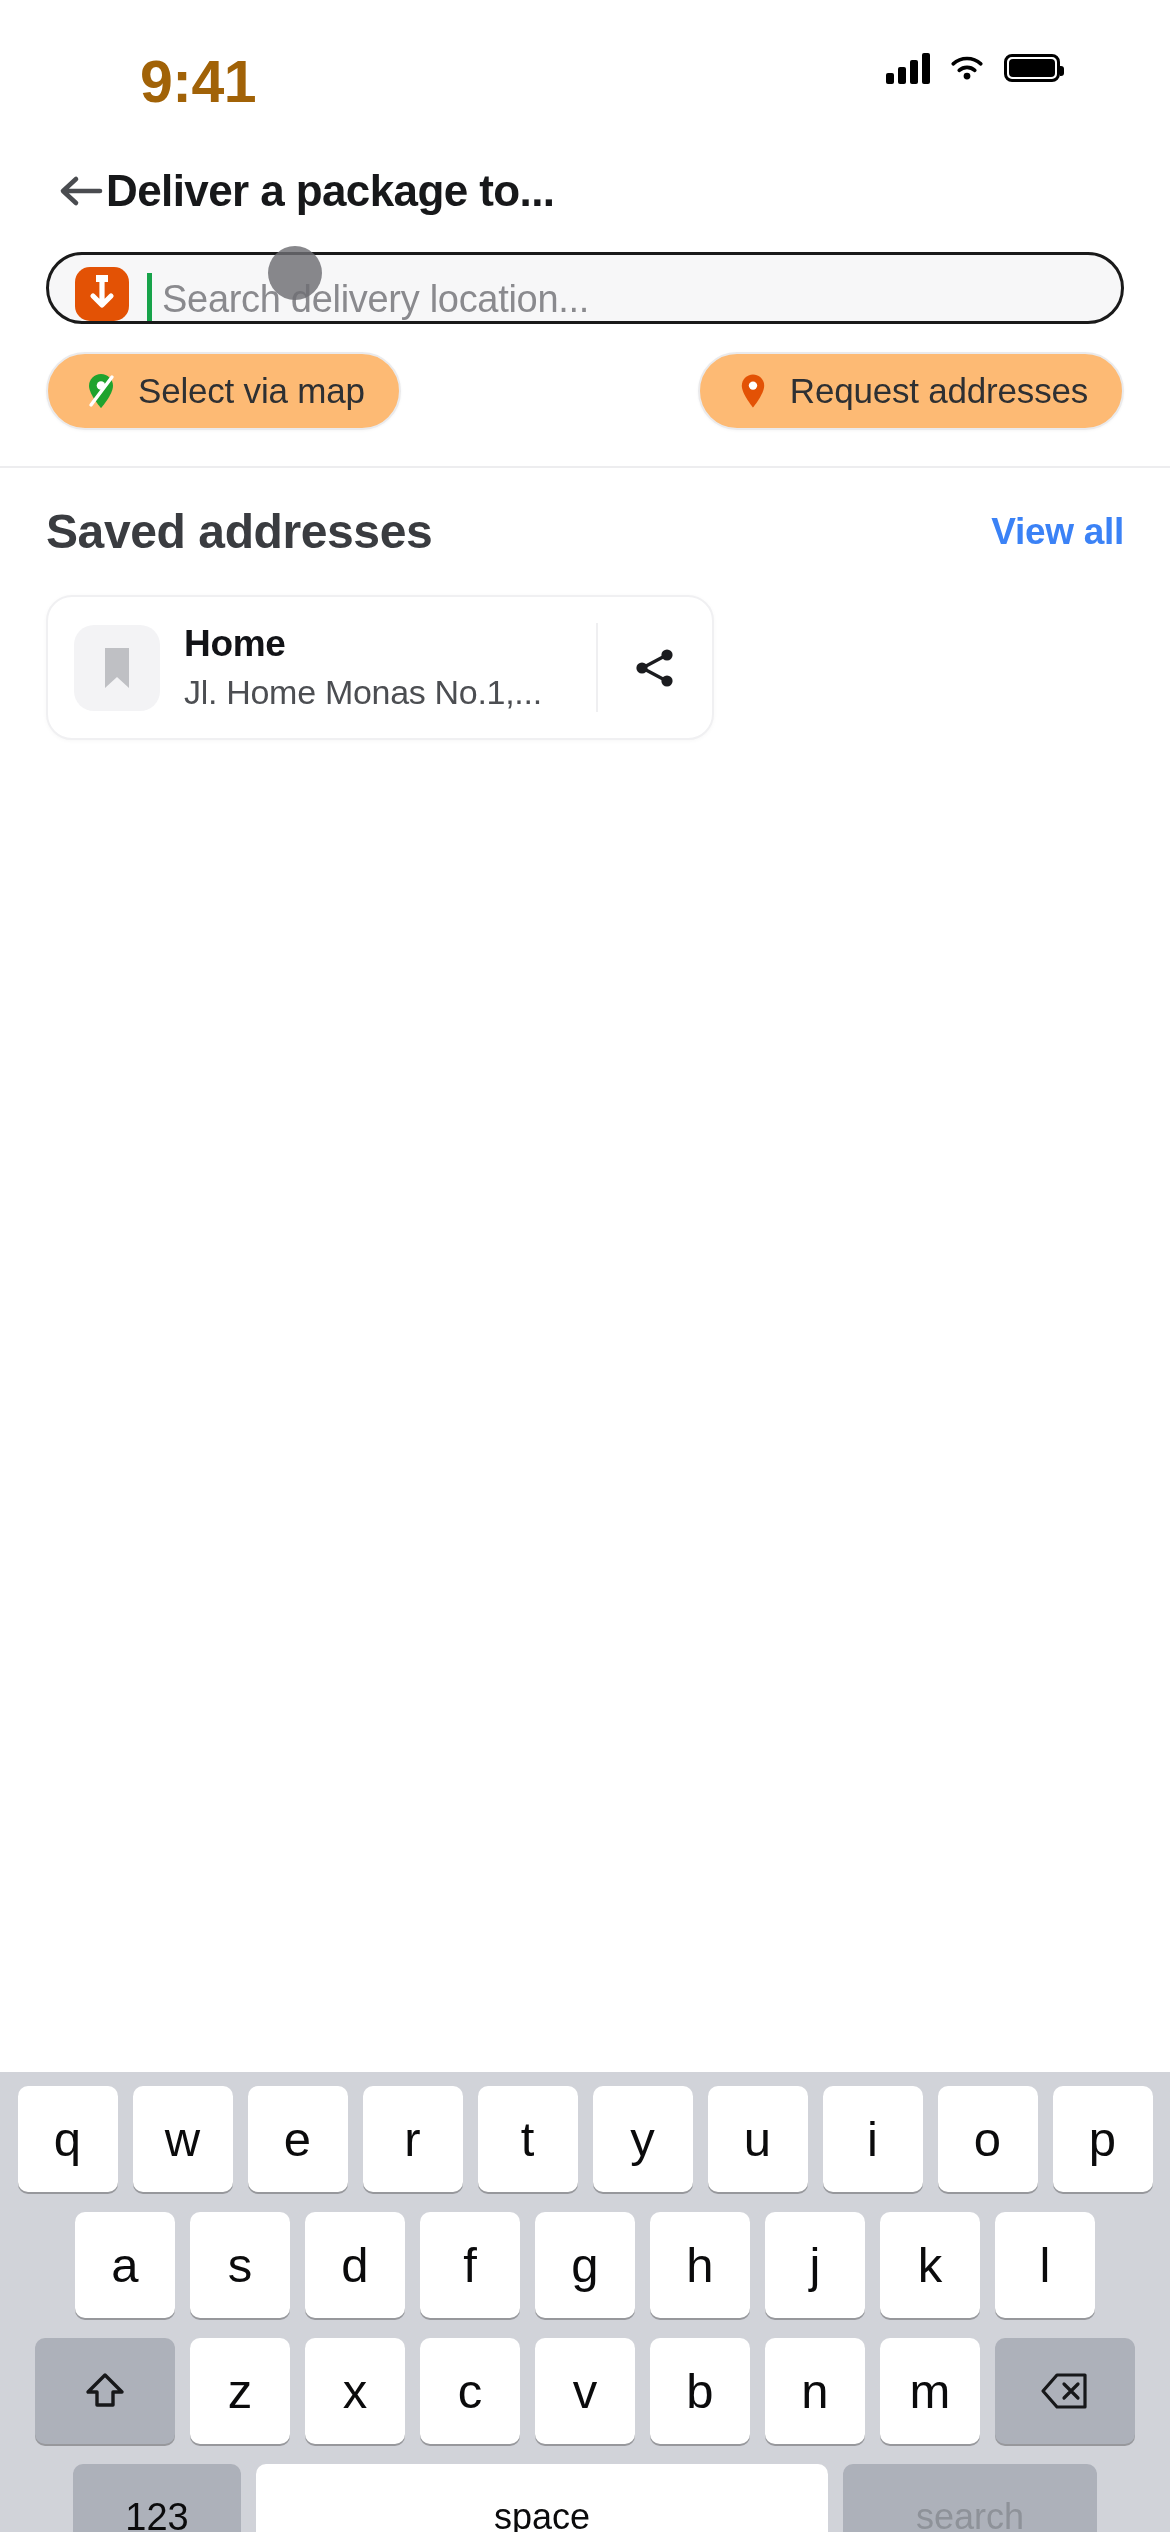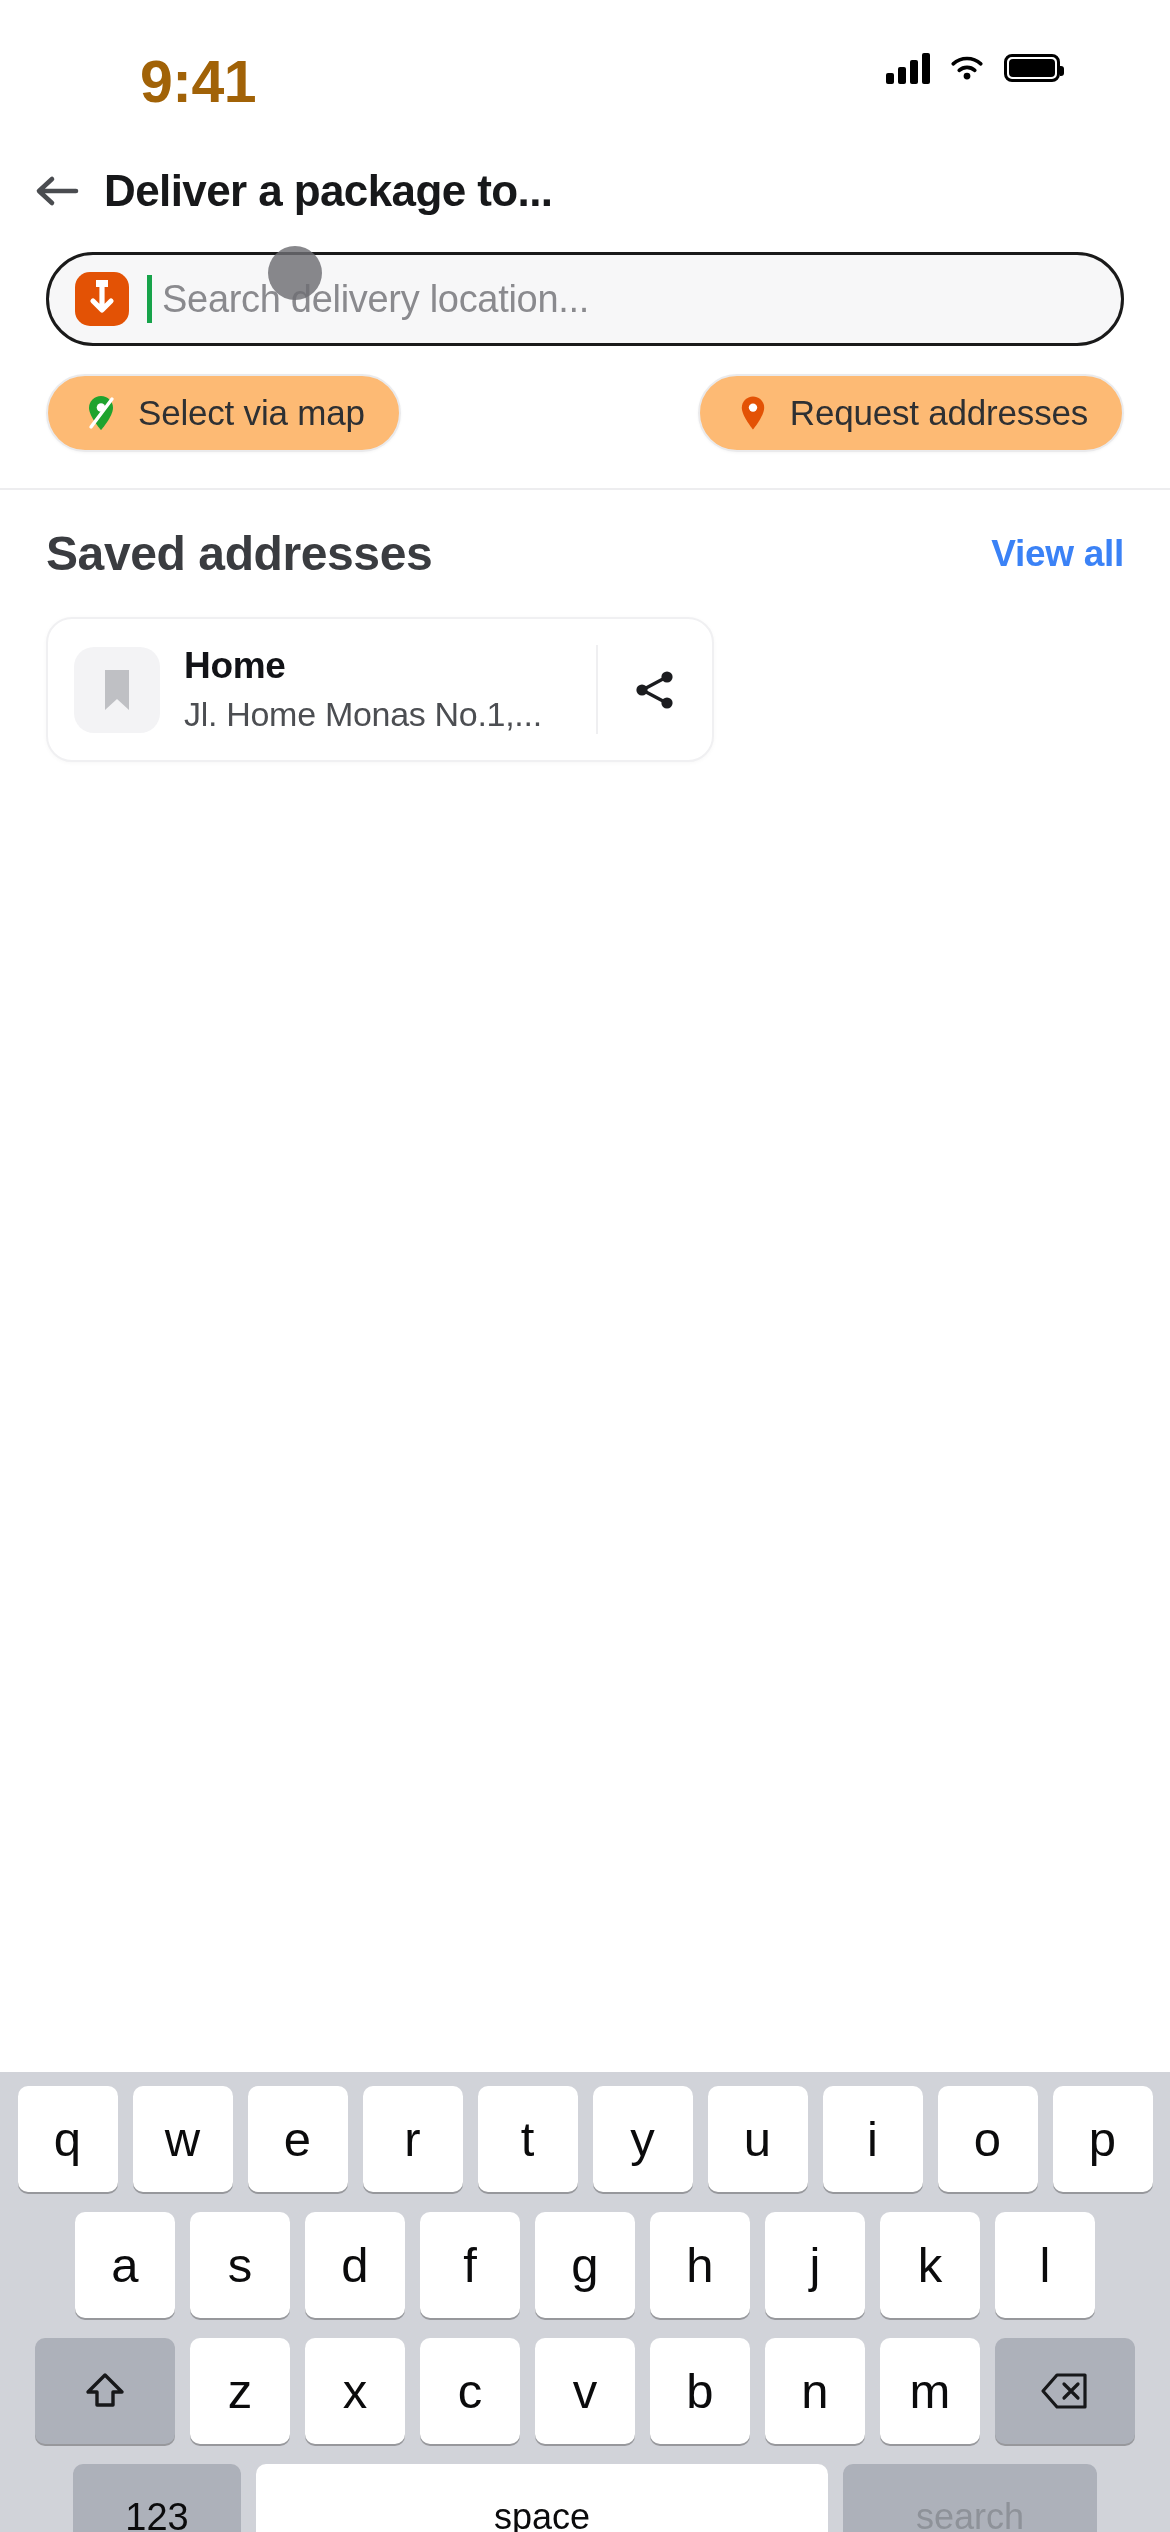--- a/index.html
+++ b/index.html
@@ -48,41 +48,40 @@
   .batt::after {
     content:""; position:absolute; right:-7px; top:9px;
     width:4px; height:10px; background:#000; border-radius:0 3px 3px 0;
   }
   .batt span { display:block; height:100%; background:#000; border-radius:4px; }
 
   
   .header {
     display:flex;
     align-items:center;
-    gap:22px;
-    padding:0 32px;
+    padding:0 56px;
     height:82px;
   }
   .back-arrow { width:50px; height:50px; flex:none; }
   .page-title {
     font-size:44px;
     font-weight:700;
     color:#17181A;
     letter-spacing:-0.6px;
   }
 
   
   .search-wrap { padding:20px 46px 0; position:relative; }
   .search-field {
-    height:94px;
+    height:72px;
     border:3px solid #1a1a1a;
     border-radius:47px;
     background:#F7F7F8;
     display:flex;
-    align-items:center;
+    align-items:flex-end;
     padding:0 26px;
     gap:8px;
     position:relative;
   }
   .pkg-icon {
     width:54px; height:54px;
     background:#E35205;
     border-radius:15px;
     flex:none;
     position:relative;

